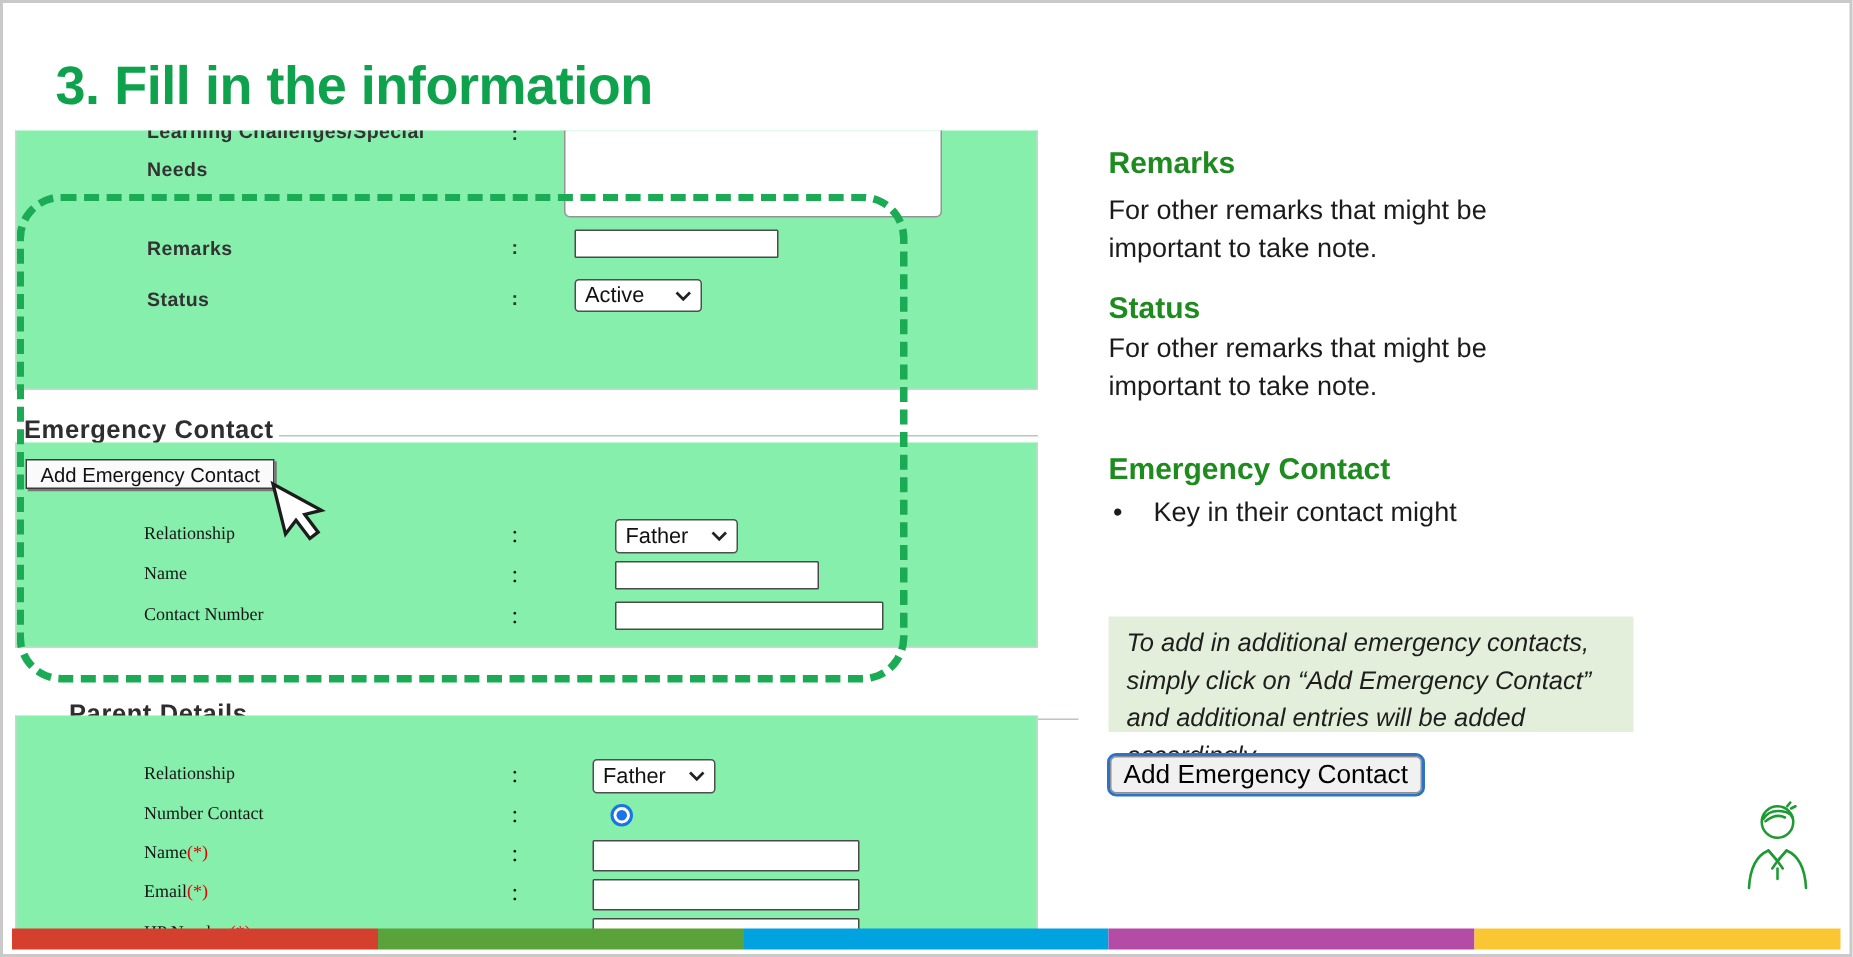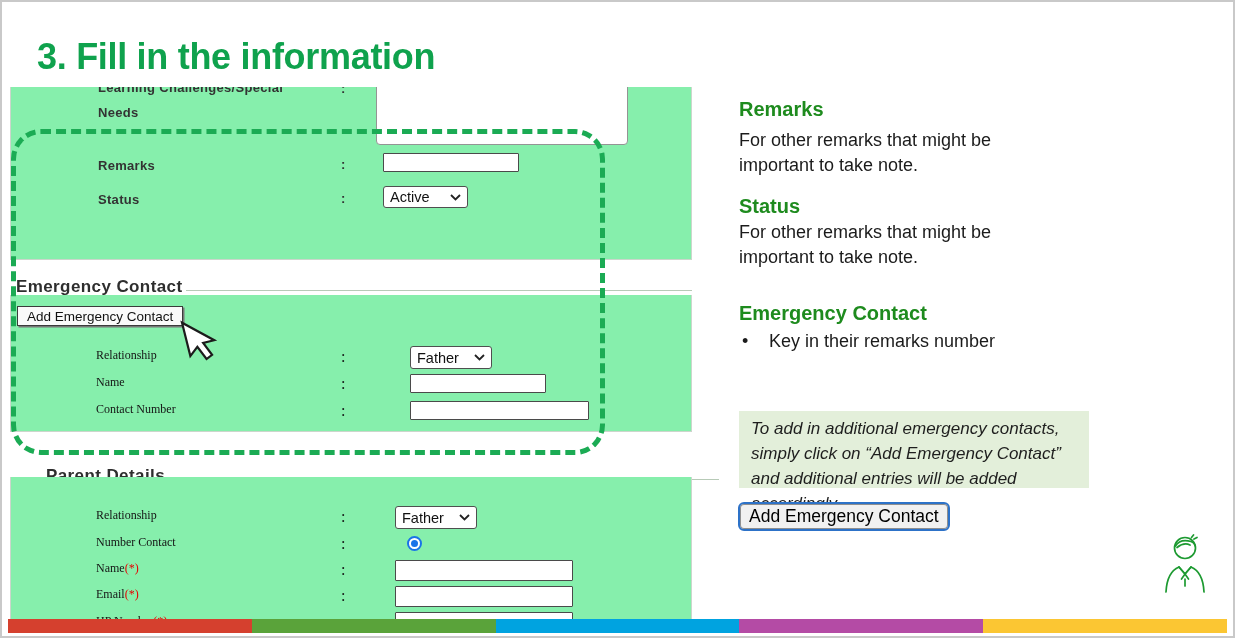--- a/index.html
+++ b/index.html
@@ -154,21 +154,21 @@
   <div class="abs dashed"></div>
 
   <div class="abs gh" style="left:737px; top:96px;">Remarks</div>
   <p class="abs body-p" style="left:737px; top:126px;">For other remarks that might be important to take note.</p>
 
   <div class="abs gh" style="left:737px; top:193px;">Status</div>
   <p class="abs body-p" style="left:737px; top:218px;">For other remarks that might be important to take note.</p>
 
   <div class="abs gh" style="left:737px; top:300px;">Emergency Contact</div>
   <ul class="abs blist" style="left:737px; top:326px;">
-    <li>Key in their remarks number</li>
+    <li>Key in their contact might</li>
   </ul>
 
   <div class="abs tipbox">
     <p>To add in additional emergency contacts, simply click on “Add Emergency Contact” and additional entries will be added accordingly.</p>
   </div>
 
   <button class="abs bigbtn">Add Emergency Contact</button>
 
   <svg class="abs" style="left:1156px; top:532px;" width="54" height="60" viewBox="0 0 54 60">
     <g fill="none" stroke="#1d9a31" stroke-width="1.7" stroke-linecap="round">

